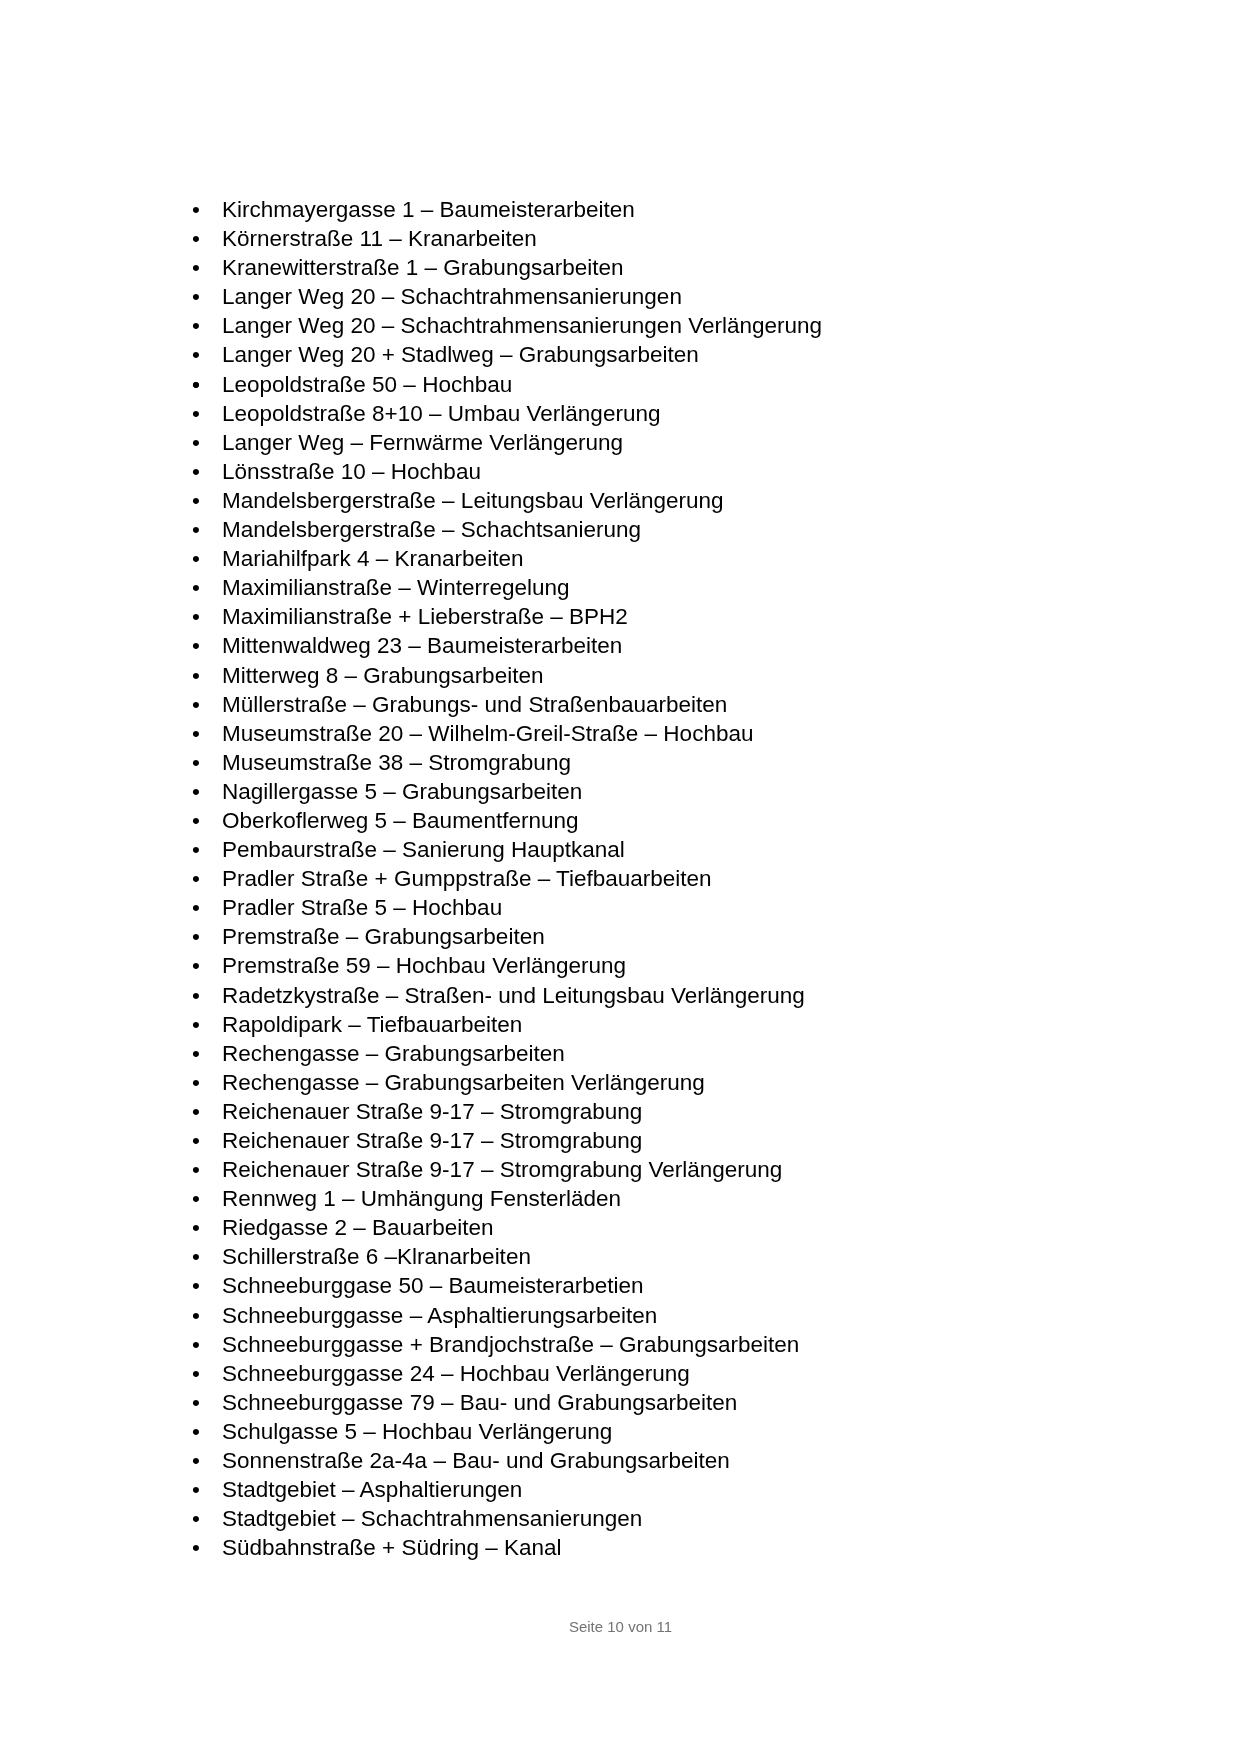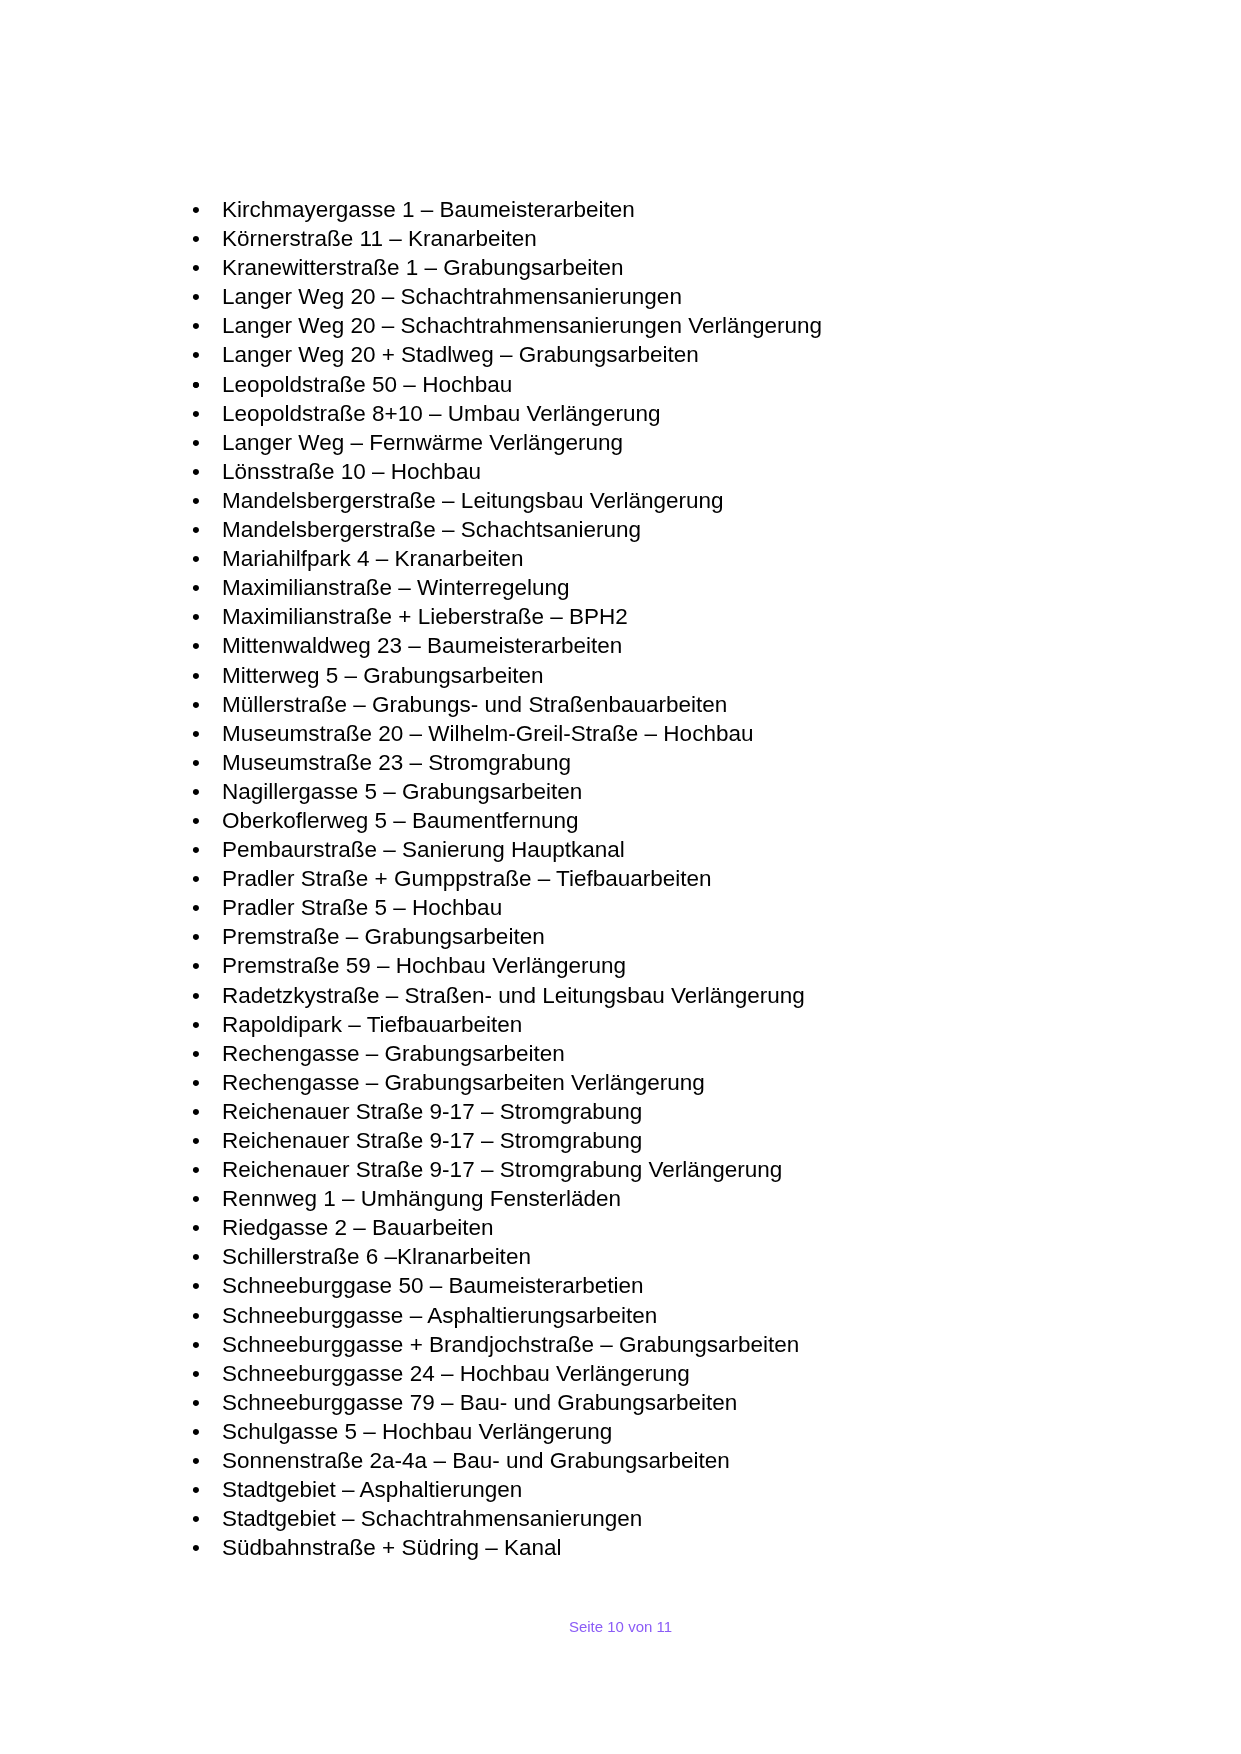--- a/index.html
+++ b/index.html
@@ -52,21 +52,21 @@
     color: #000000;
   }
   .footer {
     position: absolute;
     left: 0;
     top: 1617px;
     width: 1241px;
     text-align: center;
     font-size: 15px;
     line-height: 20px;
-    color: #8b5cf6;
+    color: #737373;
   }
 </style>
 </head>
 <body>
 
 <div class="page">
   <div class="content">
     <ul class="bullet-list" id="bullet-list">
         <li><span class="dot">•</span><span>Kirchmayergasse 1 – Baumeisterarbeiten</span></li>
         <li><span class="dot">•</span><span>Körnerstraße 11 – Kranarbeiten</span></li>
@@ -78,24 +78,24 @@
         <li><span class="dot">•</span><span>Leopoldstraße 50 – Hochbau</span></li>
         <li><span class="dot">•</span><span>Leopoldstraße 8+10 – Umbau Verlängerung</span></li>
         <li><span class="dot">•</span><span>Langer Weg – Fernwärme Verlängerung</span></li>
         <li><span class="dot">•</span><span>Lönsstraße 10 – Hochbau</span></li>
         <li><span class="dot">•</span><span>Mandelsbergerstraße – Leitungsbau Verlängerung</span></li>
         <li><span class="dot">•</span><span>Mandelsbergerstraße – Schachtsanierung</span></li>
         <li><span class="dot">•</span><span>Mariahilfpark 4 – Kranarbeiten</span></li>
         <li><span class="dot">•</span><span>Maximilianstraße – Winterregelung</span></li>
         <li><span class="dot">•</span><span>Maximilianstraße + Lieberstraße – BPH2</span></li>
         <li><span class="dot">•</span><span>Mittenwaldweg 23 – Baumeisterarbeiten</span></li>
-        <li><span class="dot">•</span><span>Mitterweg 5 – Grabungsarbeiten</span></li>
+        <li><span class="dot">•</span><span>Mitterweg 8 – Grabungsarbeiten</span></li>
         <li><span class="dot">•</span><span>Müllerstraße – Grabungs- und Straßenbauarbeiten</span></li>
         <li><span class="dot">•</span><span>Museumstraße 20 – Wilhelm-Greil-Straße – Hochbau</span></li>
-        <li><span class="dot">•</span><span>Museumstraße 23 – Stromgrabung</span></li>
+        <li><span class="dot">•</span><span>Museumstraße 38 – Stromgrabung</span></li>
         <li><span class="dot">•</span><span>Nagillergasse 5 – Grabungsarbeiten</span></li>
         <li><span class="dot">•</span><span>Oberkoflerweg 5 – Baumentfernung</span></li>
         <li><span class="dot">•</span><span>Pembaurstraße – Sanierung Hauptkanal</span></li>
         <li><span class="dot">•</span><span>Pradler Straße + Gumppstraße – Tiefbauarbeiten</span></li>
         <li><span class="dot">•</span><span>Pradler Straße 5 – Hochbau</span></li>
         <li><span class="dot">•</span><span>Premstraße – Grabungsarbeiten</span></li>
         <li><span class="dot">•</span><span>Premstraße 59 – Hochbau Verlängerung</span></li>
         <li><span class="dot">•</span><span>Radetzkystraße – Straßen- und Leitungsbau Verlängerung</span></li>
         <li><span class="dot">•</span><span>Rapoldipark – Tiefbauarbeiten</span></li>
         <li><span class="dot">•</span><span>Rechengasse – Grabungsarbeiten</span></li>

